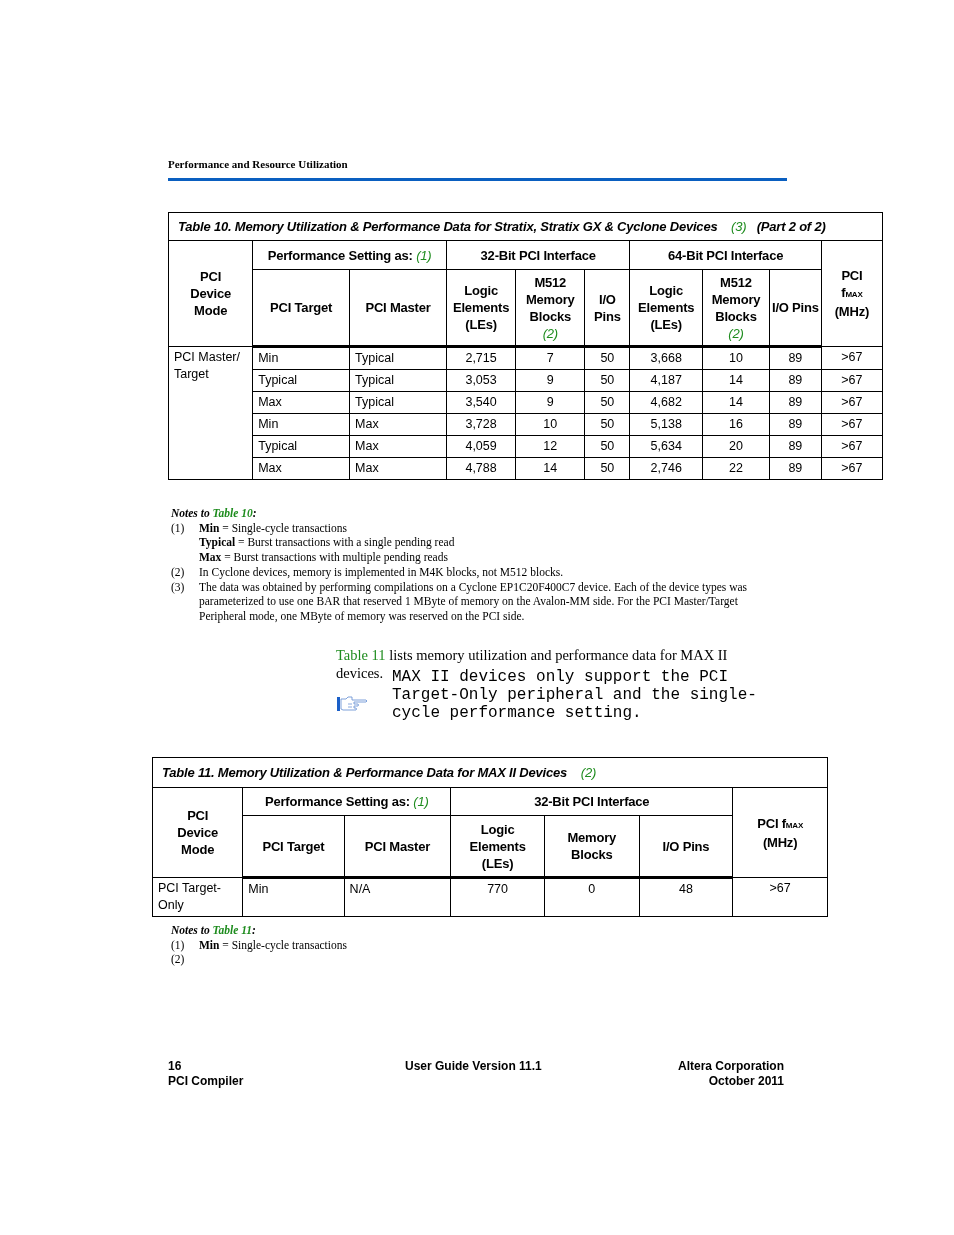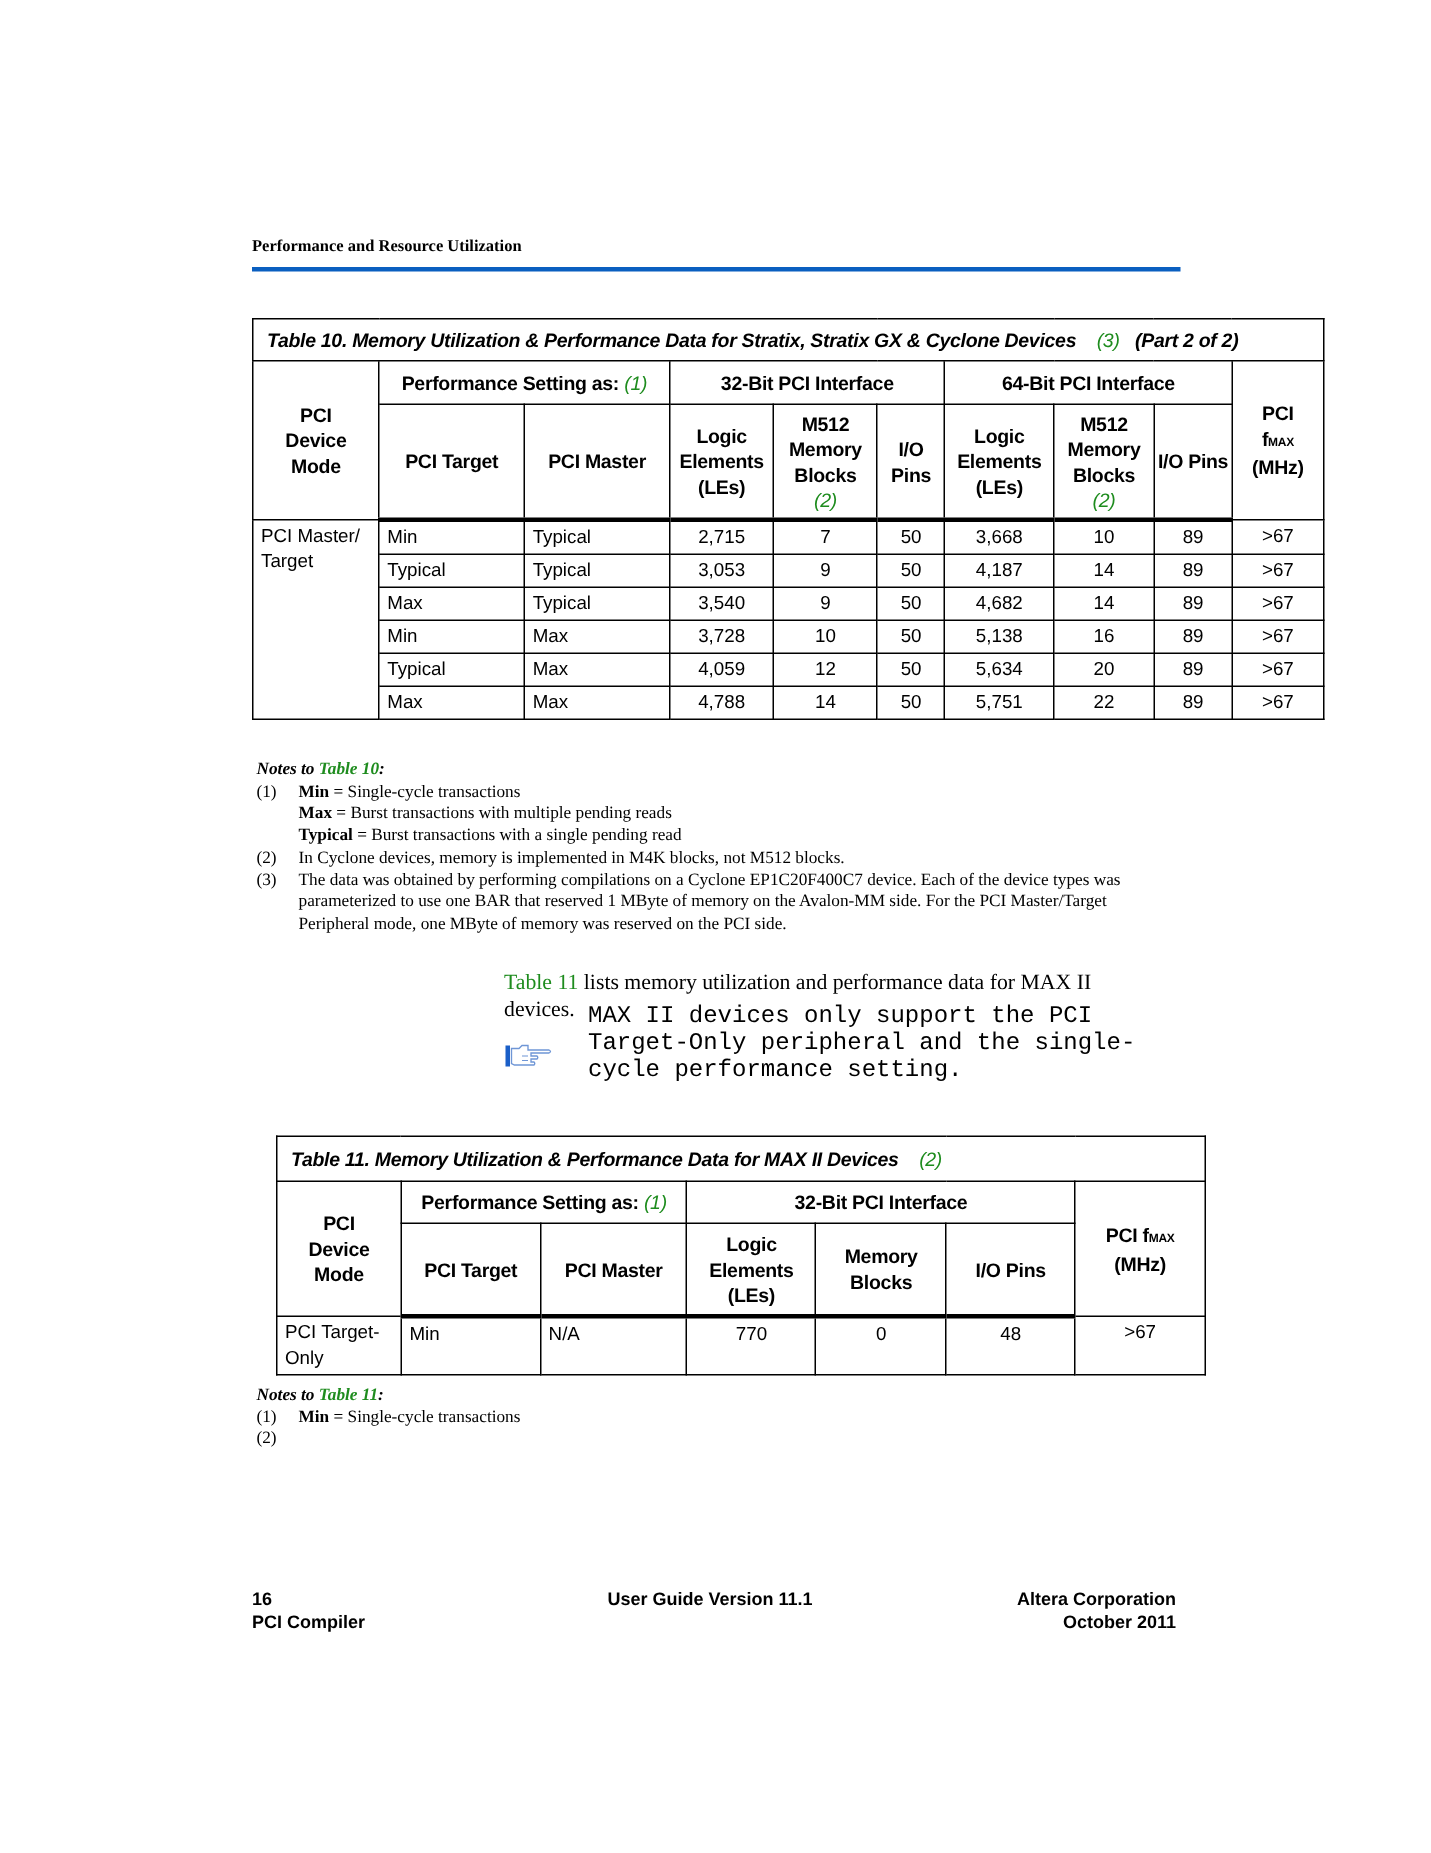--- a/index.html
+++ b/index.html
@@ -11,21 +11,21 @@
   td, th { border: 1px solid #000; padding: 0; }
   .caption-cell { font-style: italic; font-weight: bold; font-size: 13px; text-align: left; padding: 5px 9px; line-height: 17px; letter-spacing: -0.2px; }
   .green { color: #1e8c1e; font-weight: normal; font-style: italic; }
   th { font-weight: bold; font-size: 13px; line-height: 17px; letter-spacing: -0.2px; }
   td.cell { font-size: 12.5px; padding: 2px 5px; height: 17px; vertical-align: top; line-height: 17px; }
   td.num { text-align: center; }
   .thick-bottom th { border-bottom: 3px solid #000; }
   .small { font-size: 8px; }
 
   #t10 { left: 168px; top: 212px; width: 715px; }
-  #t11 { left: 184px; top: 757px; width: 620px; }
+  #t11 { left: 152px; top: 757px; width: 676px; }
 
   .notes { position: absolute; left: 171px; font-family: "Liberation Serif", serif; font-size: 11.5px; line-height: 14.7px; }
   .notes .title { font-style: italic; font-weight: bold; }
   .notes .title .link { color: #1e8c1e; }
   .note { position: relative; padding-left: 28px; }
   .note .num { position: absolute; left: 0; top: 0; }
   .note b { font-weight: bold; }
 
   .body-text { position: absolute; left: 336px; width: 440px; font-family: "Liberation Serif", serif; font-size: 14.5px; line-height: 18px; }
   .link-green { color: #1e8c1e; }
@@ -149,38 +149,38 @@
     <td class="cell num">20</td>
     <td class="cell num">89</td>
     <td class="cell num">&gt;67</td>
   </tr>
   <tr>
     <td class="cell">Max</td>
     <td class="cell">Max</td>
     <td class="cell num">4,788</td>
     <td class="cell num">14</td>
     <td class="cell num">50</td>
-    <td class="cell num">5,751</td>
+    <td class="cell num">2,746</td>
     <td class="cell num">22</td>
     <td class="cell num">89</td>
     <td class="cell num">&gt;67</td>
   </tr>
 </tbody>
   </table>
 
 <div class="notes" style="top:506px; width:612px">
   <div class="title">
     <span>Notes to</span>
     <span class="link">Table 10</span><span>:</span>
   </div>
   <div class="note">
     <span class="num">(1)</span>
     <div><b>Min</b><span> = Single-cycle transactions</span></div>
+    <div><b>Typical</b><span> = Burst transactions with a single pending read</span></div>
     <div><b>Max</b><span> = Burst transactions with multiple pending reads</span></div>
-    <div><b>Typical</b><span> = Burst transactions with a single pending read</span></div>
   </div>
   <div class="note">
     <span class="num">(2)</span>
     <span>In Cyclone devices, memory is implemented in M4K blocks, not M512 blocks.</span>
   </div>
   <div class="note">
     <span class="num">(3)</span>
     <span>The data was obtained by performing compilations on a Cyclone EP1C20F400C7 device. Each of the device types was parameterized to use one BAR that reserved 1 MByte of memory on the Avalon-MM side. For the PCI Master/Target Peripheral mode, one MByte of memory was reserved on the PCI side.</span>
   </div>
 </div>

